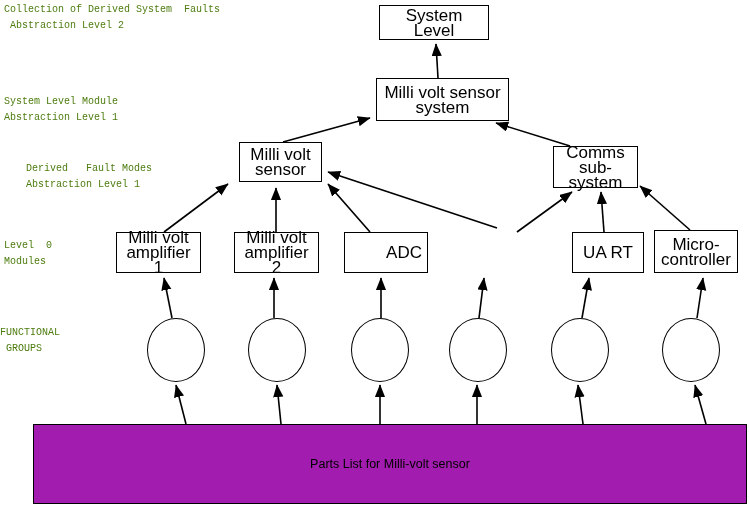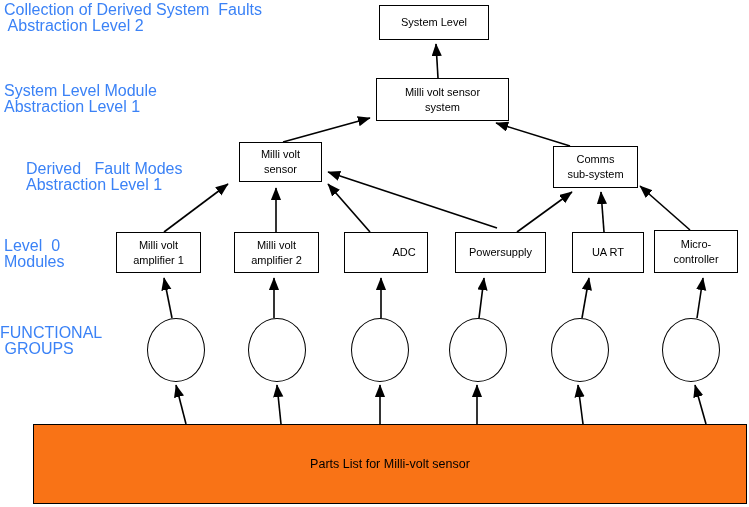--- a/index.html
+++ b/index.html
@@ -10,52 +10,53 @@
   #root {
     position: relative;
     width: 749px;
     height: 507px;
     background: #ffffff;
     font-family: "Liberation Sans", sans-serif;
     overflow: hidden;
   }
   .axis-label {
     position: absolute;
-    font-size: 16px;
-    color: #3b82f6;
+    font-size: 10px;
+    color: #4d7c0f;
     line-height: 16px;
     white-space: pre;
+    font-family: Liberation Mono, monospace;
   }
   .node {
     position: absolute;
     box-sizing: border-box;
     border: 1.6px solid #000000;
     background: #ffffff;
     color: #000000;
-    font-size: 11px;
+    font-size: 17px;
     line-height: 15px;
     display: flex;
     align-items: center;
     justify-content: center;
     text-align: center;
     white-space: pre-line;
     padding: 2px 4px;
   }
   .ellipse {
     position: absolute;
     box-sizing: border-box;
     border: 1.6px solid #000000;
     border-radius: 50%;
     background: #ffffff;
   }
   .parts-box {
     position: absolute;
     box-sizing: border-box;
     border: 1.6px solid #000000;
-    background: #f97316;
+    background: #a21caf;
     display: flex;
     align-items: center;
     justify-content: center;
     font-size: 12.5px;
     color: #000000;
   }
   svg.arrows {
     position: absolute;
     left: 0;
     top: 0;
@@ -108,42 +109,41 @@
       <path d="M281,424 L277,385"></path>
       <path d="M380,424 L380,385"></path>
       <path d="M477,424 L477,385"></path>
       <path d="M583,424 L578,385"></path>
       <path d="M706,424 L695,385"></path>
     </g>
   </svg>
 
   <div class="axis-label" style="left:4px; top:2px;">Collection of Derived System  Faults
  Abstraction Level 2</div>
-  <div class="axis-label" style="left:4px; top:83px;">System Level Module
+  <div class="axis-label" style="left:4px; top:94px;">System Level Module
 Abstraction Level 1</div>
   <div class="axis-label" style="left:2px; top:161px;margin-left:24px;">Derived   Fault Modes
 Abstraction Level 1</div>
   <div class="axis-label" style="left:4px; top:238px;">Level  0
 Modules</div>
   <div class="axis-label" style="left:0px; top:325px;">FUNCTIONAL
  GROUPS</div>
 
   <div class="node" style="left:379px; top:5px;   width:110px; height:35px;">System Level</div>
   <div class="node" style="left:376px; top:78px;  width:133px; height:43px;">Milli volt sensor
 system</div>
   <div class="node" style="left:239px; top:142px; width:83px;  height:40px;">Milli volt
 sensor</div>
   <div class="node" style="left:553px; top:146px; width:85px;  height:42px;">Comms
 sub-system</div>
   <div class="node" style="left:116px; top:232px; width:85px;  height:41px;">Milli volt
 amplifier 1</div>
   <div class="node" style="left:234px; top:232px; width:85px;  height:41px;">Milli volt
 amplifier 2</div>
   <div class="node" style="left:344px; top:232px; width:84px;  height:41px;padding-left:40px;">ADC</div>
-  <div class="node" style="left:455px; top:232px; width:91px;  height:41px;">Powersupply</div>
   <div class="node" style="left:572px; top:232px; width:72px;  height:41px;">UA  RT</div>
   <div class="node" style="left:654px; top:230px; width:84px;  height:43px;">Micro-
 controller</div>
 
   <div class="ellipse" style="left:147px; top:318px; width:58px; height:64px;"></div>
   <div class="ellipse" style="left:248px; top:318px; width:58px; height:64px;"></div>
   <div class="ellipse" style="left:351px; top:318px; width:58px; height:64px;"></div>
   <div class="ellipse" style="left:449px; top:318px; width:58px; height:64px;"></div>
   <div class="ellipse" style="left:551px; top:318px; width:58px; height:64px;"></div>
   <div class="ellipse" style="left:662px; top:318px; width:58px; height:64px;"></div>

